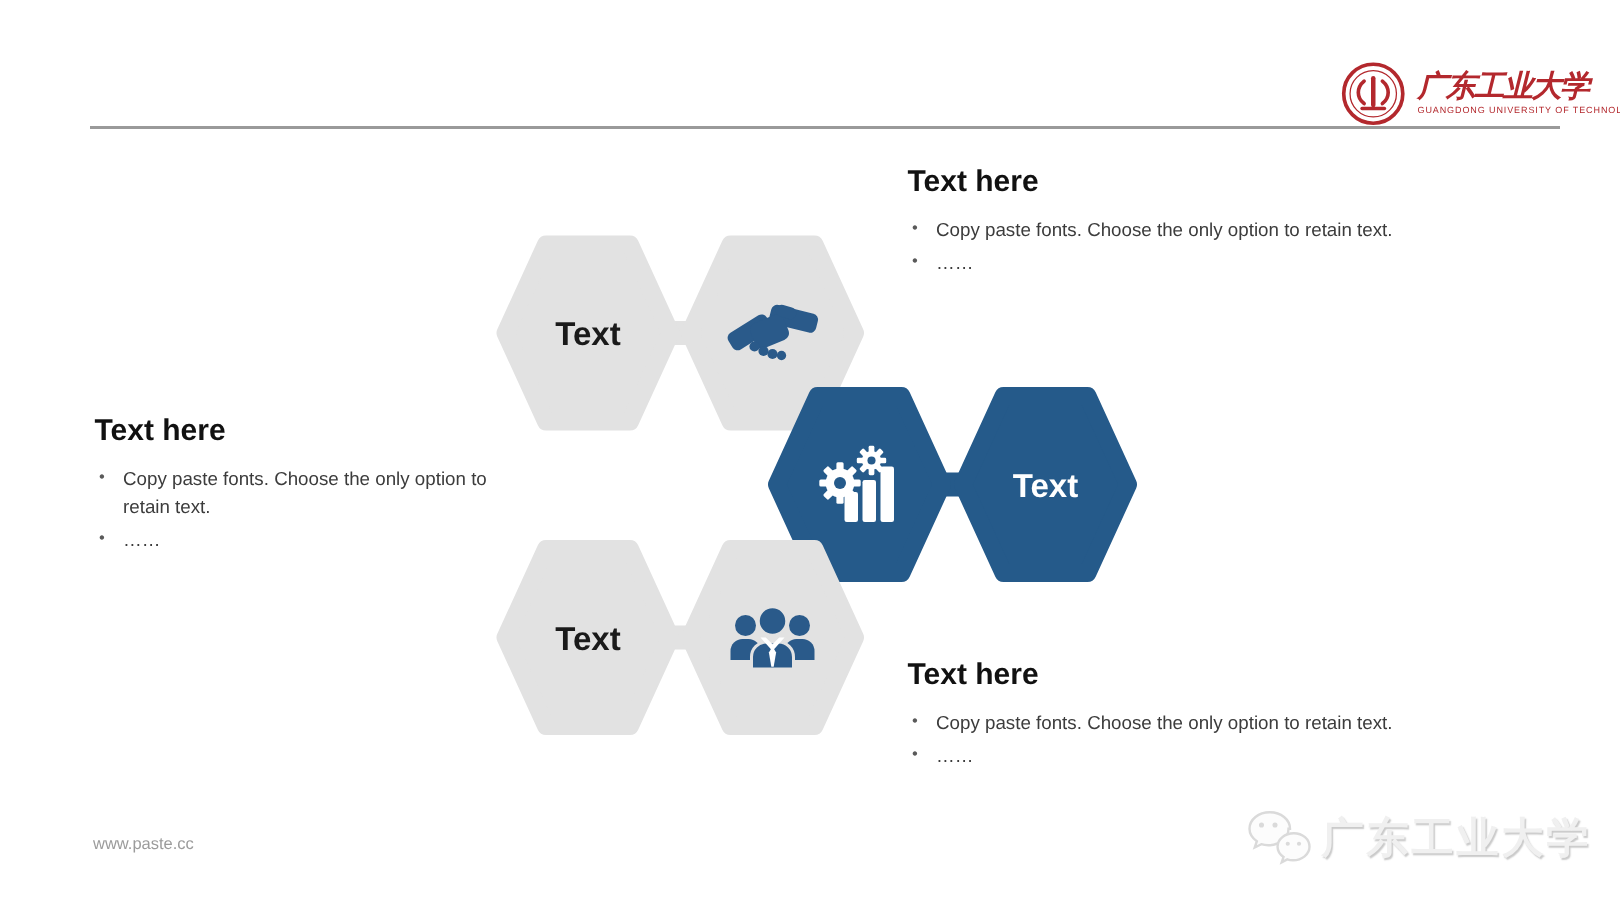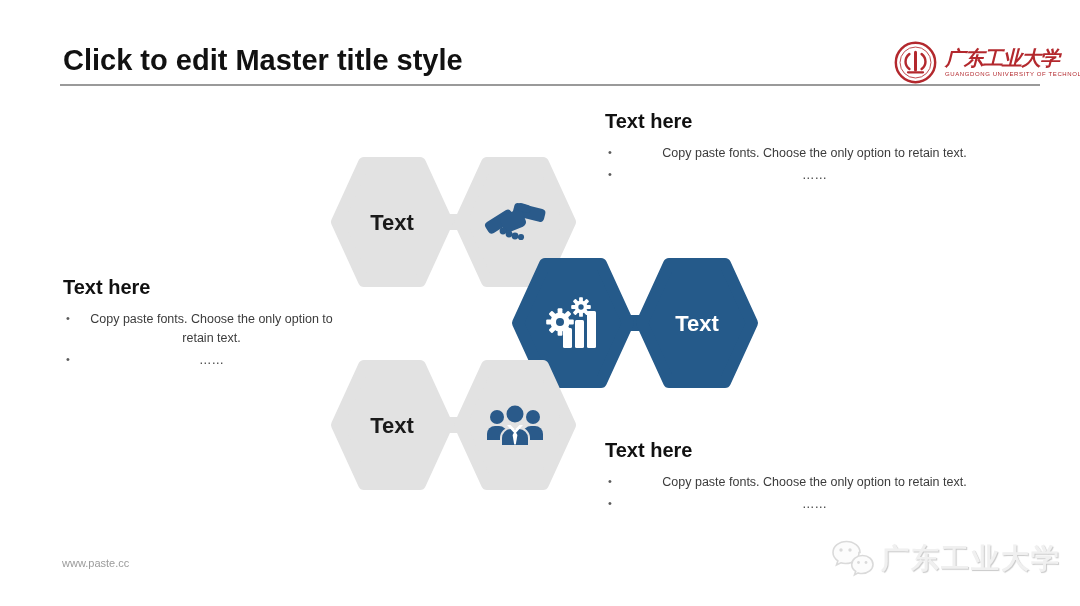--- a/index.html
+++ b/index.html
@@ -21,21 +21,21 @@
   .logo-zh{
     font-family:"Liberation Serif", serif;font-style:italic;font-weight:700;
     font-size:20px;color:#b3282d;letter-spacing:-1px;white-space:nowrap;
   }
   .logo-en{
     font-size:6px;color:#b3282d;letter-spacing:0.6px;margin-top:3px;white-space:nowrap;
   }
   
   .tblock{position:absolute;}
   .tblock h3{margin:0 0 11px 0;font-size:20px;font-weight:700;color:#111;}
-  .tblock ul{margin:0;padding:0;list-style:none;text-align:center;}
+  .tblock ul{margin:0;padding:0;list-style:none;}
   .tblock li{
     position:relative;padding-left:19px;font-size:12.5px;color:#3c3c3c;line-height:1.5;
     margin-bottom:3px;
   }
   .tblock li::before{content:"•";position:absolute;left:3px;top:0;color:#5a5a5a;font-size:11px;}
   .tb-left{left:63px;top:276px;width:278px;}
   .tb-topright{left:605px;top:110px;width:400px;}
   .tb-bottomright{left:605px;top:439px;width:400px;}
   
   .diagram{position:absolute;left:320px;top:150px;width:450px;height:350px;}
@@ -47,21 +47,20 @@
   .watermark-text{
     font-size:28px;font-weight:700;color:#f0f0f0;letter-spacing:2px;
     text-shadow:1px 1px 1px #c9c9c9;white-space:nowrap;
   }
 </style>
 </head>
 <body>
 
 <div class="slide">
 
-  <div class="title">Click to edit Master title style</div>
   <div class="title-rule"></div>
 
   <div class="logo">
     <svg width="45" height="45" viewBox="0 0 48 48">
       <circle cx="24" cy="24" r="21" fill="none" stroke="#b3282d" stroke-width="2.6"></circle>
       <circle cx="24" cy="24" r="16.5" fill="none" stroke="#b3282d" stroke-width="0.9"></circle>
       <g stroke="#b3282d" fill="none" stroke-linecap="round">
         <path d="M24 13 v19" stroke-width="3.2"></path>
         <path d="M17.5 15 c-5.5 4.5 -5.5 12 0 16" stroke-width="2.6"></path>
         <path d="M30.5 15 c5.5 4.5 5.5 12 0 16" stroke-width="2.6"></path>

